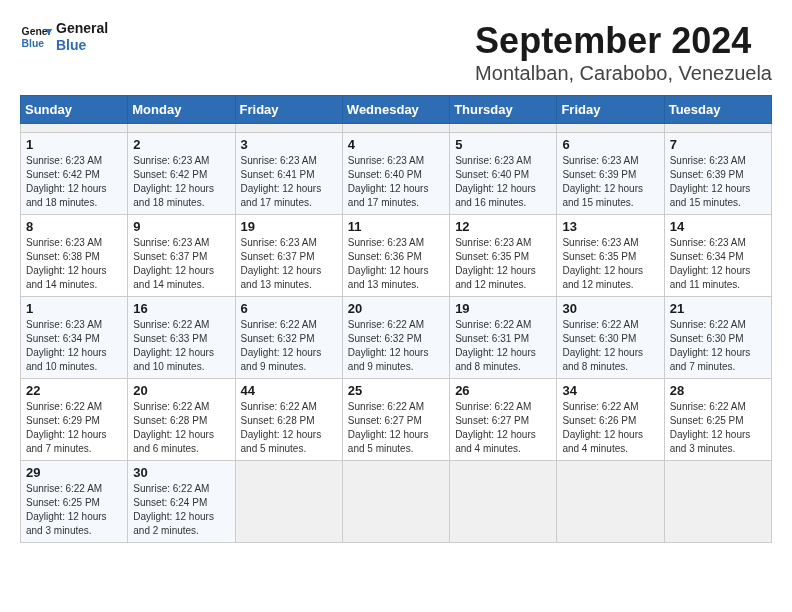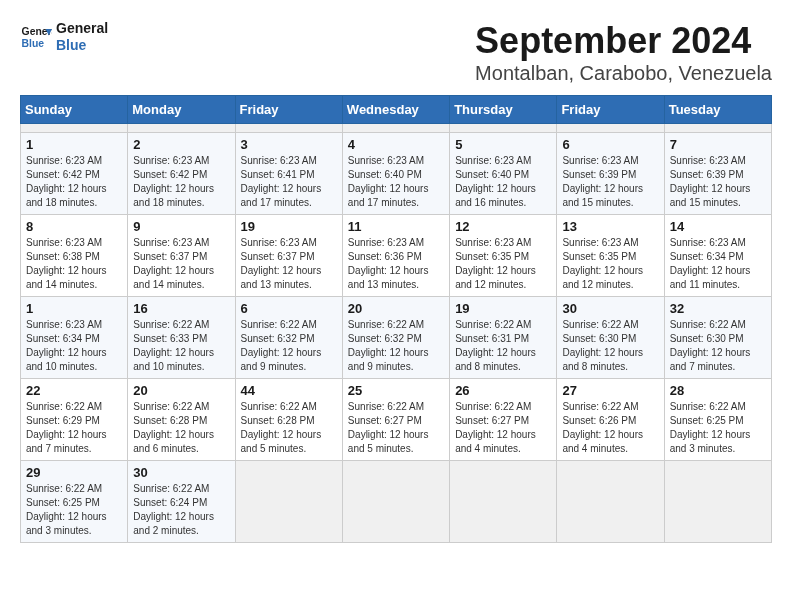--- a/index.html
+++ b/index.html
@@ -236,21 +236,21 @@
 Sunset: 6:31 PM
 Daylight: 12 hours and 8 minutes.</div>
         </td>
         <td>
           <span class="day-num">30</span>
           <div style="white-space: pre-wrap; line-height: 1.4;">Sunrise: 6:22 AM
 Sunset: 6:30 PM
 Daylight: 12 hours and 8 minutes.</div>
         </td>
         <td>
-          <span class="day-num">32</span>
+          <span class="day-num">21</span>
           <div style="white-space: pre-wrap; line-height: 1.4;">Sunrise: 6:22 AM
 Sunset: 6:30 PM
 Daylight: 12 hours and 7 minutes.</div>
         </td>
       </tr>
       <tr>
         <td>
           <span class="day-num">22</span>
           <div style="white-space: pre-wrap; line-height: 1.4;">Sunrise: 6:22 AM
 Sunset: 6:29 PM
@@ -274,21 +274,21 @@
 Sunset: 6:27 PM
 Daylight: 12 hours and 5 minutes.</div>
         </td>
         <td>
           <span class="day-num">26</span>
           <div style="white-space: pre-wrap; line-height: 1.4;">Sunrise: 6:22 AM
 Sunset: 6:27 PM
 Daylight: 12 hours and 4 minutes.</div>
         </td>
         <td>
-          <span class="day-num">27</span>
+          <span class="day-num">34</span>
           <div style="white-space: pre-wrap; line-height: 1.4;">Sunrise: 6:22 AM
 Sunset: 6:26 PM
 Daylight: 12 hours and 4 minutes.</div>
         </td>
         <td>
           <span class="day-num">28</span>
           <div style="white-space: pre-wrap; line-height: 1.4;">Sunrise: 6:22 AM
 Sunset: 6:25 PM
 Daylight: 12 hours and 3 minutes.</div>
         </td>

